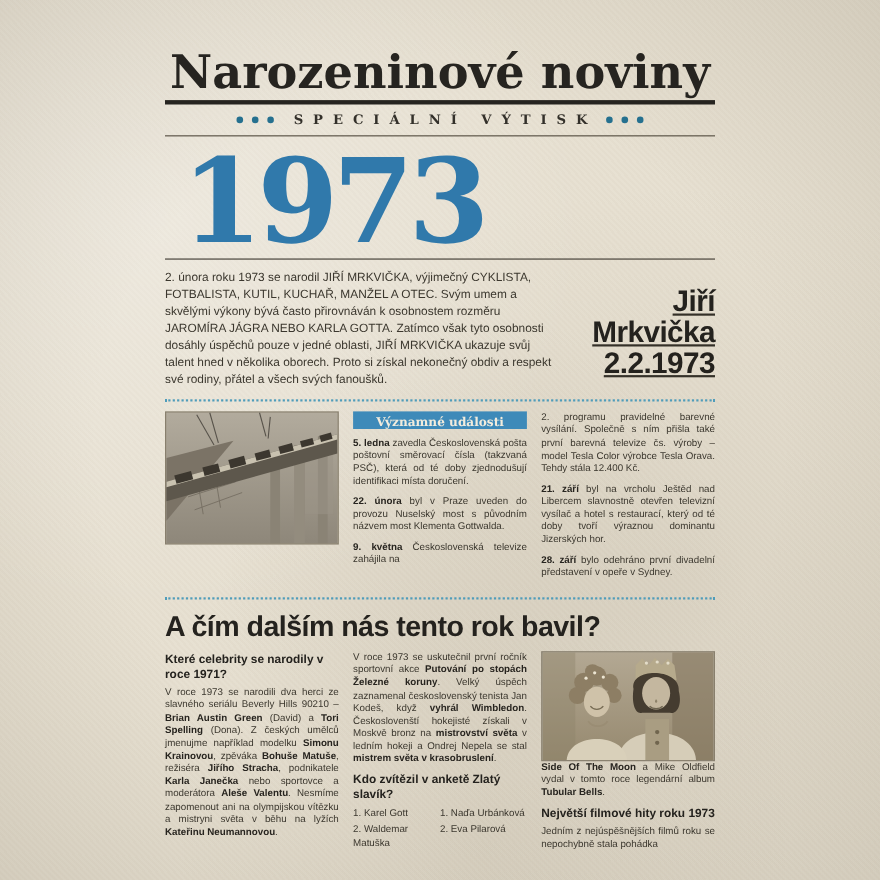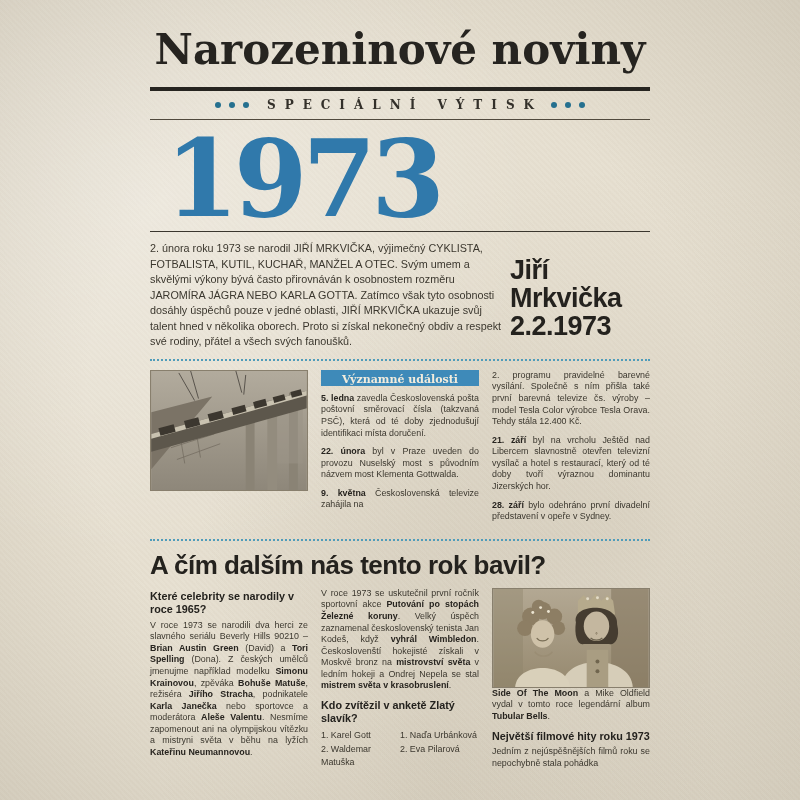--- a/index.html
+++ b/index.html
@@ -12,21 +12,21 @@
       radial-gradient(ellipse at 78% 65%, rgba(125,112,88,0.10), transparent 48%),
       radial-gradient(ellipse at 55% 95%, rgba(125,112,88,0.12), transparent 45%),
       radial-gradient(ellipse at 50% 50%, rgba(0,0,0,0) 55%, rgba(95,85,62,0.20) 120%),
       repeating-linear-gradient(47deg, rgba(90,80,60,0.018) 0 2px, rgba(255,255,255,0.02) 2px 4px);
   }
   .content{width:500px;margin:0 auto;padding-top:28px;}
 
   
   .masthead-title{
     font-family:"DejaVu Serif",serif;font-weight:bold;font-size:42px;line-height:1.05;
-    text-align:center;color:#262420;border-bottom:4px solid #262420;padding-bottom:15px;
+    text-align:center;color:#262420;border-bottom:4px solid #262420;padding-bottom:3px;margin-top:16px;
   }
   .subtitle-wrap{border-bottom:1px solid #50493d;padding:7px 0 7px;display:flex;align-items:center;justify-content:center;}
   .dotgroup{display:flex;align-items:center;}
   .dot{width:6px;height:6px;border-radius:50%;background:#25708f;display:inline-block;margin:0 4px;}
   .subtitle-text{
     font-family:"DejaVu Serif",serif;font-weight:bold;font-size:12px;
     letter-spacing:9px;color:#33302a;margin:0 4px 0 14px;
   }
 
   
@@ -36,21 +36,21 @@
     color:#3079ab;letter-spacing:-5px;padding-top:6px;
   }
   .hero-intro{
     font-family:"DejaVu Serif",serif;font-weight:bold;font-size:14px;line-height:1.34;
     width:248px;margin-left:auto;color:#2b2822;padding-top:6px;
   }
 
   
   .profile{border-top:1px solid #3a362e;margin-top:6px;display:flex;padding:9px 0 9px;border-bottom:2px dotted #4f9cba;}
   .profile-text{width:352px;font-size:10.8px;line-height:1.44;color:#3b372e;}
-  .profile-namebox{width:140px;margin-left:auto;text-align:left;padding-top:16px;}
+  .profile-namebox{width:140px;margin-left:auto;text-align:right;padding-top:16px;text-decoration:underline;}
   .profile-name,.profile-date{
     font-weight:bold;font-size:27px;line-height:1.03;color:#24221e;letter-spacing:-0.5px;
   }
 
   
   .col3grid{display:grid;grid-template-columns:158px 158px 158px;column-gap:13px;}
   .news p{font-size:8.9px;line-height:1.3;text-align:justify;margin:0 0 7px;color:#3b372e;}
   .news b{color:#27241f;}
   .photo{display:block;width:100%;border:1px solid rgba(60,50,30,0.28);box-sizing:border-box;background:#a59d8d;}
 
@@ -153,21 +153,21 @@
         <p><span>2. programu pravidelné barevné vysílání. Společně s ním přišla také první barevná televize čs. výroby – model Tesla Color výrobce Tesla Orava. Tehdy stála 12.400 Kč.</span></p>
         <p><b>21. září</b><span> byl na vrcholu Ještěd nad Libercem slavnostně otevřen televizní vysílač a hotel s restaurací, který od té doby tvoří výraznou dominantu Jizerských hor.</span></p>
         <p><b>28. září</b><span> bylo odehráno první divadelní představení v opeře v Sydney.</span></p>
       </div>
     </div>
 
     <div class="section2-title">A čím dalším nás tento rok bavil?</div>
     <div class="section2 col3grid news">
 
       <div>
-        <h4 class="first">Které celebrity se narodily v roce 1965?</h4>
+        <h4 class="first">Které celebrity se narodily v roce 1971?</h4>
         <p><span>V roce 1973 se narodili dva herci ze slavného seriálu Beverly Hills 90210 – </span><b>Brian Austin Green</b><span> (David) a </span><b>Tori Spelling</b><span> (Dona). Z českých umělců jmenujme například modelku </span><b>Simonu Krainovou</b><span>, zpěváka </span><b>Bohuše Matuše</b><span>, režiséra </span><b>Jiřího Stracha</b><span>, podnikatele </span><b>Karla Janečka</b><span> nebo sportovce a moderátora </span><b>Aleše Valentu</b><span>. Nesmíme zapomenout ani na olympijskou vítězku a mistryni světa v běhu na lyžích </span><b>Kateřinu Neumannovou</b><span>.</span></p>
 
       </div>
 
       <div>
         <p><span>V roce 1973 se uskutečnil první ročník sportovní akce </span><b>Putování po stopách Železné koruny</b><span>. Velký úspěch zaznamenal československý tenista Jan Kodeš, když </span><b>vyhrál Wimbledon</b><span>. Českoslovenští hokejisté získali v Moskvě bronz na </span><b>mistrovství světa</b><span> v ledním hokeji a Ondrej Nepela se stal </span><b>mistrem světa v krasobruslení</b><span>.</span></p>
         <h4>Kdo zvítězil v anketě Zlatý slavík?</h4>
         <div class="slavik">
           <div>
             <div>1. Karel Gott</div>

